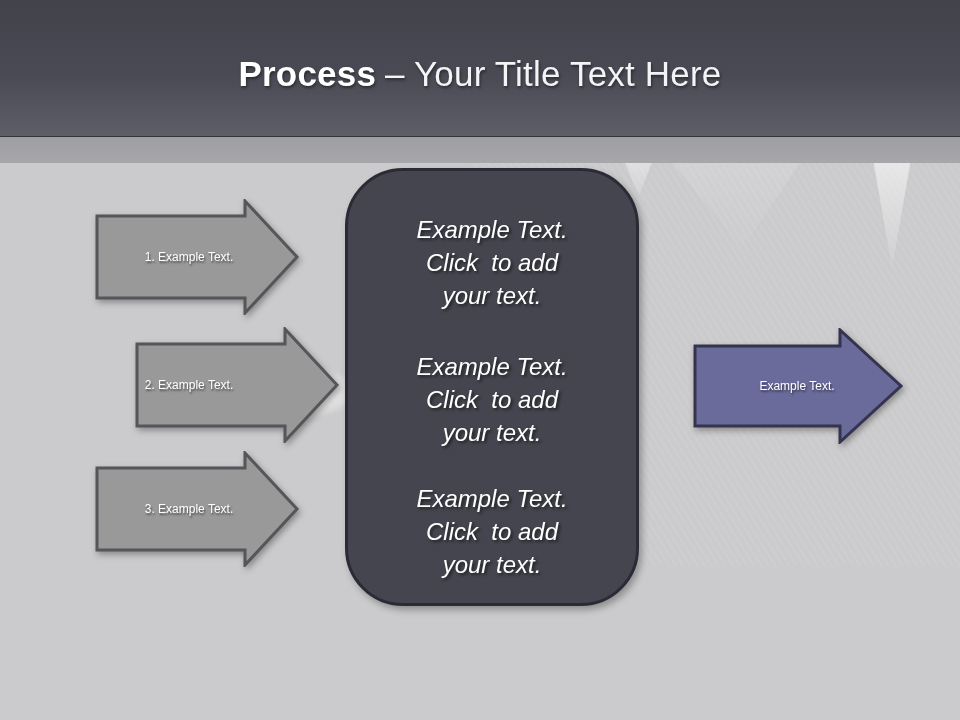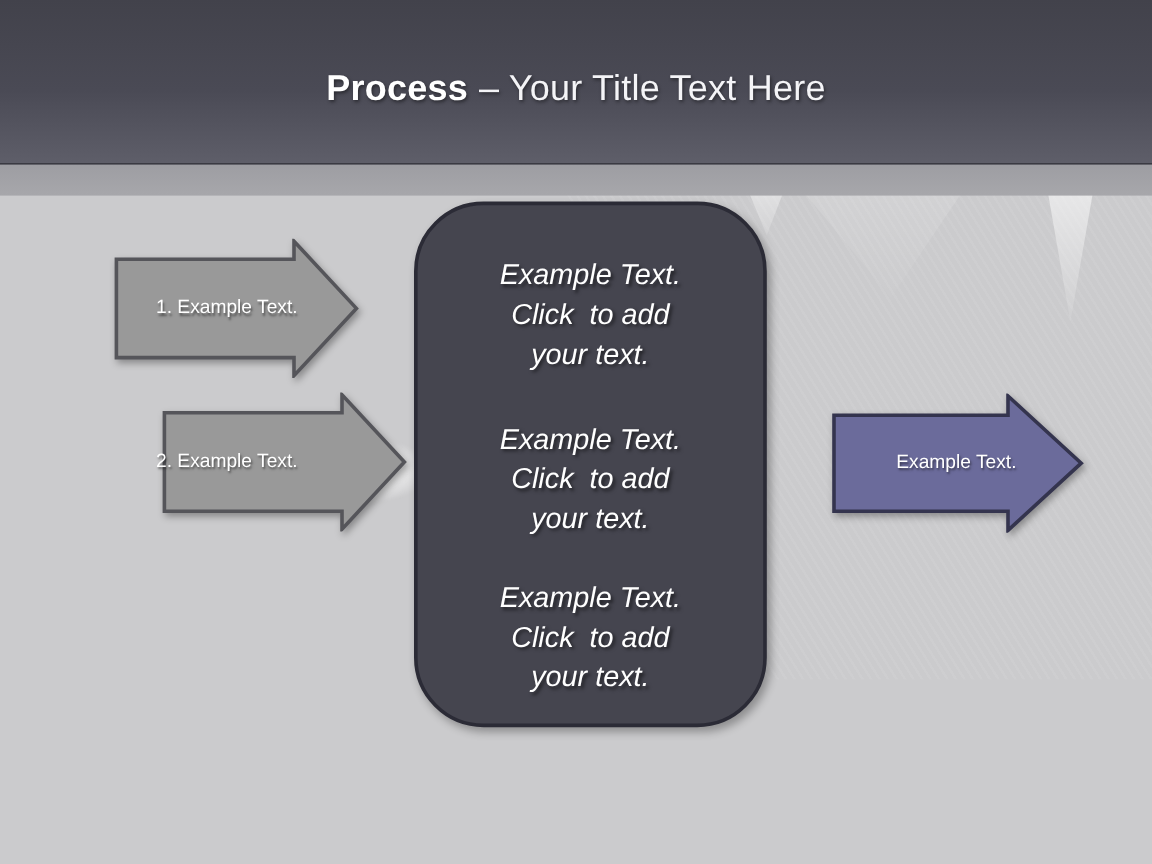--- a/index.html
+++ b/index.html
@@ -12,21 +12,21 @@
   
   .header{
     position:absolute;left:0;top:0;width:960px;height:136px;
     background:linear-gradient(180deg,#42424b 0%,#4a4a55 55%,#5e5e69 100%);
     border-bottom:1px solid rgba(40,40,48,.55);
     z-index:5;
   }
   .title{
     position:absolute;left:0;top:54px;width:100%;
     text-align:center;color:var(--title-text,#fff);
-    font-size:30px;line-height:40px;
+    font-size:35px;line-height:40px;
     text-shadow:1px 2px 3px rgba(0,0,0,.45);
     letter-spacing:.2px;
   }
   .title-bold{font-weight:bold;}
   .title-rest{font-weight:normal;color:#f4f4f7;margin-left:9px;}
 
   .band{
     position:absolute;left:0;top:136px;width:960px;height:27px;
     background:linear-gradient(180deg,#9d9da2,#a7a7ab);
     z-index:4;
@@ -68,21 +68,21 @@
   .arrow-left{left:95px;width:205px;height:116px;}
   .a1{top:199px;}
   .a2{top:327px;padding-left:40px;}
   .a3{top:451px;}
   .arrow-left polygon{fill:var(--gray-arrow-fill,#999);stroke:var(--gray-arrow-border,#55555a);stroke-width:3;}
   .arrow-right{left:693px;top:328px;width:212px;height:116px;}
   .arrow-right polygon{fill:var(--purple-arrow-fill,#6b6b9b);stroke:var(--purple-arrow-border,#34344e);stroke-width:3;}
   .arrow-label{
     position:absolute;top:0;height:100%;
     display:flex;align-items:center;justify-content:center;
-    color:#fff;font-size:16px;
+    color:#fff;font-size:12px;
     text-shadow:1px 2px 2px rgba(0,0,0,.5);
     white-space:pre-wrap;
   }
   .arrow-left .arrow-label{left:10px;width:168px;}
   .arrow-right .arrow-label{left:2px;width:204px;}
 
   
   .center-box{
     position:absolute;left:345px;top:168px;width:294px;height:438px;
     box-sizing:border-box;z-index:3;
@@ -126,20 +126,26 @@
     <div class="arrow-label">1. Example Text.</div>
   </div>
 
   <div class="arrow arrow-left a2">
     <svg viewBox="0 0 205 116" width="205" height="116">
       <polygon points="2,17 150,17 150,2 202,58 150,114 150,99 2,99"></polygon>
     </svg>
     <div class="arrow-label">2. Example Text.</div>
   </div>
 
+  <div class="arrow arrow-left a3">
+    <svg viewBox="0 0 205 116" width="205" height="116">
+      <polygon points="2,17 150,17 150,2 202,58 150,114 150,99 2,99"></polygon>
+    </svg>
+    <div class="arrow-label">3. Example Text.</div>
+  </div>
 
   <div class="center-box">
     <div class="text-block">
       <div class="tb-line">Example Text.</div>
       <div class="tb-line">Click  to add</div>
       <div class="tb-line">your text.</div>
     </div>
     <div class="text-block">
       <div class="tb-line">Example Text.</div>
       <div class="tb-line">Click  to add</div>

